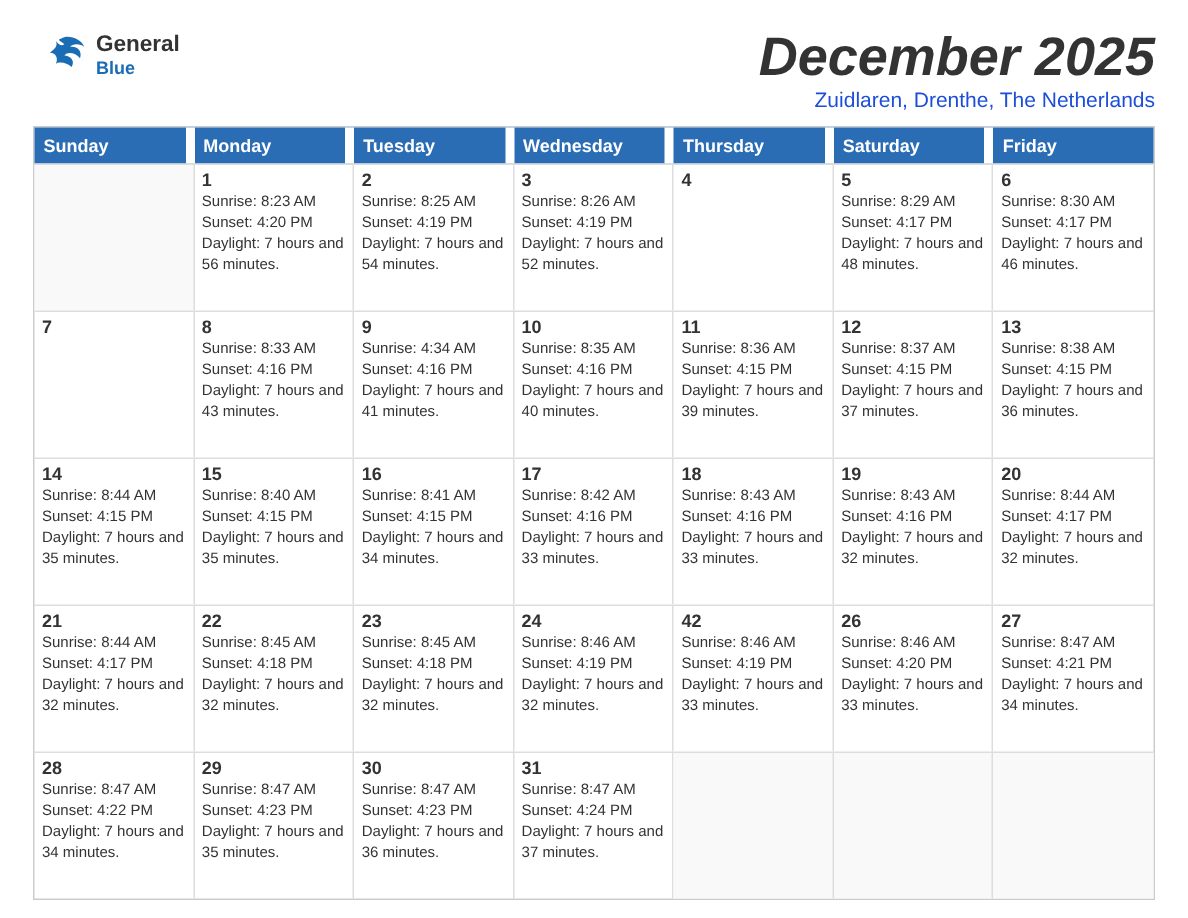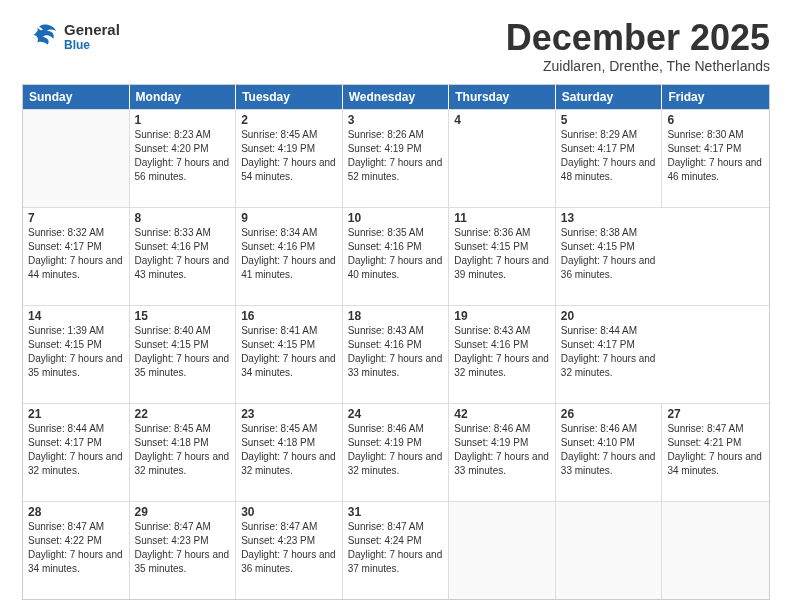--- a/index.html
+++ b/index.html
@@ -24,43 +24,44 @@
       margin-bottom: 10px;
     }
     .title-block {
       text-align: right;
     }
     .month-title {
       font-size: 36px;
       font-weight: bold;
       color: #333;
       line-height: 1.1;
+      font-style: italic;
     }
     .subtitle {
       font-size: 14px;
-      color: #404040;
+      color: #1d4ed8;
     }
     .calendar {
       flex: 1;
       display: flex;
       flex-direction: column;
       border: 1px solid #ccc;
     }
     .cal-header {
       display: grid;
       grid-template-columns: repeat(7, 1fr);
       background: #2a6db5;
     }
     .cal-header-cell {
       color: #fff;
       font-size: 12px;
       font-weight: bold;
       padding: 5px 6px;
       text-align: left;
-      border-right: 1px solid #ffffff;
+      border-right: 6px solid #ffffff;
     }
     .cal-header-cell:last-child { border-right: none; }
     .cal-body {
       flex: 1;
       display: flex;
       flex-direction: column;
     }
     .cal-week {
       display: grid;
       grid-template-columns: repeat(7, 1fr);
@@ -152,21 +153,21 @@
           <div class="cal-cell empty"></div>
           <div class="cal-cell">
             <span class="day-num">1</span>
             <div class="day-info">Sunrise: 8:23 AM
 Sunset: 4:20 PM
 Daylight: 7 hours
 and 56 minutes.</div>
           </div>
           <div class="cal-cell">
             <span class="day-num">2</span>
-            <div class="day-info">Sunrise: 8:45 AM
+            <div class="day-info">Sunrise: 8:25 AM
 Sunset: 4:19 PM
 Daylight: 7 hours
 and 54 minutes.</div>
           </div>
           <div class="cal-cell">
             <span class="day-num">3</span>
             <div class="day-info">Sunrise: 8:26 AM
 Sunset: 4:19 PM
 Daylight: 7 hours
 and 52 minutes.</div>
@@ -185,82 +186,92 @@
             <span class="day-num">6</span>
             <div class="day-info">Sunrise: 8:30 AM
 Sunset: 4:17 PM
 Daylight: 7 hours
 and 46 minutes.</div>
           </div>
         </div>
         <div class="cal-week">
           <div class="cal-cell">
             <span class="day-num">7</span>
-            <div class="day-info">Sunrise: 8:32 AM
-Sunset: 4:17 PM
-Daylight: 7 hours
-and 44 minutes.</div>
           </div>
           <div class="cal-cell">
             <span class="day-num">8</span>
             <div class="day-info">Sunrise: 8:33 AM
 Sunset: 4:16 PM
 Daylight: 7 hours
 and 43 minutes.</div>
           </div>
           <div class="cal-cell">
             <span class="day-num">9</span>
-            <div class="day-info">Sunrise: 8:34 AM
+            <div class="day-info">Sunrise: 4:34 AM
 Sunset: 4:16 PM
 Daylight: 7 hours
 and 41 minutes.</div>
           </div>
           <div class="cal-cell">
             <span class="day-num">10</span>
             <div class="day-info">Sunrise: 8:35 AM
 Sunset: 4:16 PM
 Daylight: 7 hours
 and 40 minutes.</div>
           </div>
           <div class="cal-cell">
             <span class="day-num">11</span>
             <div class="day-info">Sunrise: 8:36 AM
 Sunset: 4:15 PM
 Daylight: 7 hours
 and 39 minutes.</div>
           </div>
           <div class="cal-cell">
+            <span class="day-num">12</span>
+            <div class="day-info">Sunrise: 8:37 AM
+Sunset: 4:15 PM
+Daylight: 7 hours
+and 37 minutes.</div>
+          </div>
+          <div class="cal-cell">
             <span class="day-num">13</span>
             <div class="day-info">Sunrise: 8:38 AM
 Sunset: 4:15 PM
 Daylight: 7 hours
 and 36 minutes.</div>
           </div>
         </div>
         <div class="cal-week">
           <div class="cal-cell">
             <span class="day-num">14</span>
-            <div class="day-info">Sunrise: 1:39 AM
+            <div class="day-info">Sunrise: 8:44 AM
 Sunset: 4:15 PM
 Daylight: 7 hours
 and 35 minutes.</div>
           </div>
           <div class="cal-cell">
             <span class="day-num">15</span>
             <div class="day-info">Sunrise: 8:40 AM
 Sunset: 4:15 PM
 Daylight: 7 hours
 and 35 minutes.</div>
           </div>
           <div class="cal-cell">
             <span class="day-num">16</span>
             <div class="day-info">Sunrise: 8:41 AM
 Sunset: 4:15 PM
 Daylight: 7 hours
 and 34 minutes.</div>
+          </div>
+          <div class="cal-cell">
+            <span class="day-num">17</span>
+            <div class="day-info">Sunrise: 8:42 AM
+Sunset: 4:16 PM
+Daylight: 7 hours
+and 33 minutes.</div>
           </div>
           <div class="cal-cell">
             <span class="day-num">18</span>
             <div class="day-info">Sunrise: 8:43 AM
 Sunset: 4:16 PM
 Daylight: 7 hours
 and 33 minutes.</div>
           </div>
           <div class="cal-cell">
             <span class="day-num">19</span>
@@ -309,21 +320,21 @@
           <div class="cal-cell">
             <span class="day-num">42</span>
             <div class="day-info">Sunrise: 8:46 AM
 Sunset: 4:19 PM
 Daylight: 7 hours
 and 33 minutes.</div>
           </div>
           <div class="cal-cell">
             <span class="day-num">26</span>
             <div class="day-info">Sunrise: 8:46 AM
-Sunset: 4:10 PM
+Sunset: 4:20 PM
 Daylight: 7 hours
 and 33 minutes.</div>
           </div>
           <div class="cal-cell">
             <span class="day-num">27</span>
             <div class="day-info">Sunrise: 8:47 AM
 Sunset: 4:21 PM
 Daylight: 7 hours
 and 34 minutes.</div>
           </div>

